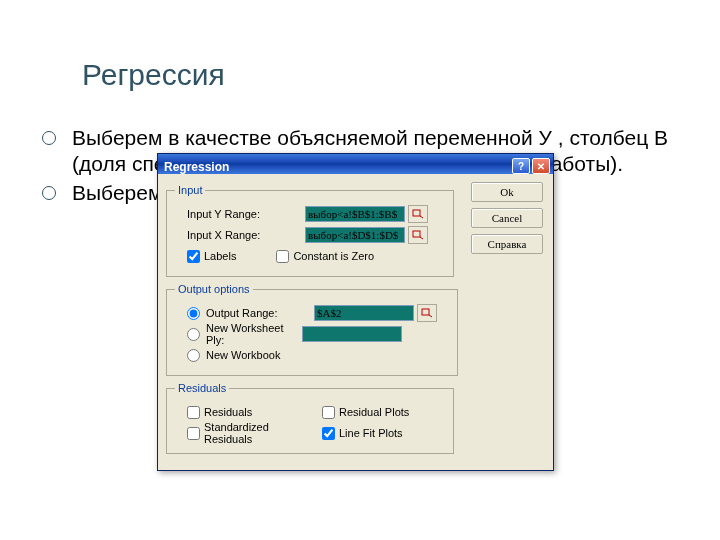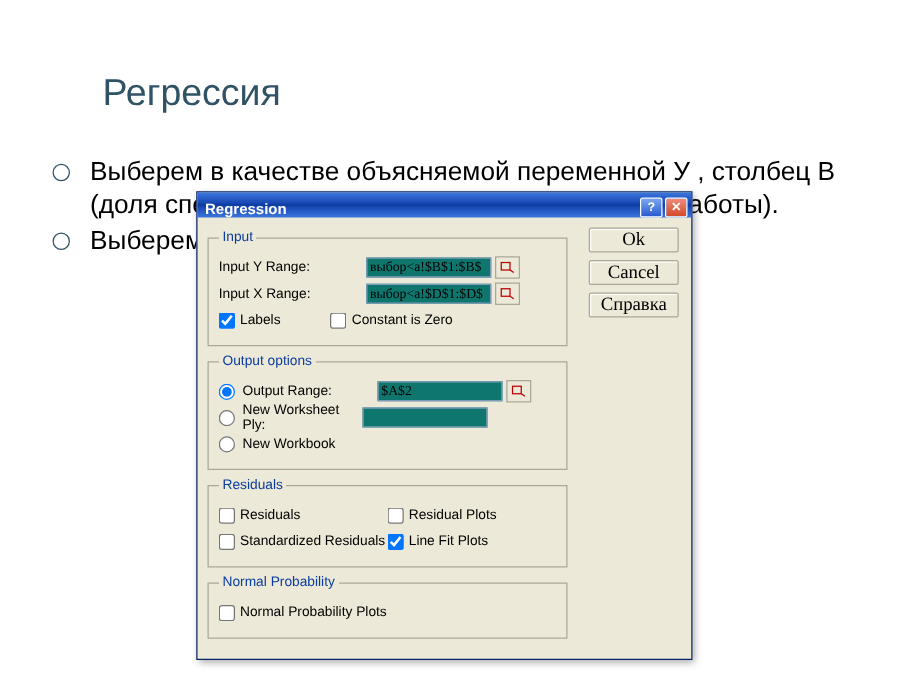--- a/index.html
+++ b/index.html
@@ -13,28 +13,28 @@
   .dlg{position:absolute;left:157px;top:153px;width:395px;background:#ece9d8;border:1px solid #0a246a;box-shadow:2px 2px 6px rgba(0,0,0,.35);font-family:Tahoma,Arial,sans-serif;font-size:11px;color:#000}
   .titlebar{height:20px;display:flex;align-items:flex-end;padding:0 3px 0 6px;color:#fff;font-weight:bold;
     background:linear-gradient(#3b77dd,#1b49b5 40%,#0a3ca0 50%,#1b49b5 60%,#3b77dd);font-size:12px}
   .titlebar .spacer{flex:1}
   .tbtn{width:18px;height:16px;margin-left:2px;border:1px solid #fff;border-radius:2px;display:flex;align-items:center;justify-content:center;font-size:10px;font-weight:bold;box-sizing:border-box}
   .tbtn.help{background:linear-gradient(#7ba7ef,#2a5bcf);color:#fff}
   .tbtn.close{background:linear-gradient(#f08a7a,#d24b2a);color:#fff}
   .body{padding:6px 8px 10px 8px;position:relative}
   fieldset{border:1px solid #aca899;margin:4px 0 6px 0;padding:6px 8px 8px 8px}
   legend{color:#0a3ca0;padding:0 3px;font-size:11px}
-  .row{display:flex;align-items:center;margin:3px 0;height:18px}
+  .row{display:flex;align-items:center;margin:3px 12px;height:18px}
   .lbl{width:118px}
   .tinput{width:100px;height:16px;border:1px solid #7f9db9;background:#0f766e;font-family:Tahoma;font-size:11px;padding:0 2px;box-sizing:border-box}
   .refbtn{width:18px;height:16px;margin-left:3px;border:1px solid #aca899;background:#ece9d8;display:flex;align-items:center;justify-content:center;position:relative}
   .refbtn svg{display:block}
   .chk,.rad{margin:0 4px 0 0;vertical-align:middle}
   .btncol{position:absolute;right:10px;top:8px;width:72px}
-  .winbtn{display:block;width:72px;height:20px;margin-bottom:6px;border:1px solid #aca899;background:#ece9d8;font-family:Tahoma;font-size:15px;border-radius:2px;box-shadow:inset 1px 1px 0 #fff}
+  .winbtn{display:block;width:72px;height:20px;margin-bottom:6px;border:1px solid #aca899;background:#ece9d8;font-family:Tahoma;font-size:11px;border-radius:2px;box-shadow:inset 1px 1px 0 #fff}
   .twocol{display:flex}
   .twocol>div{flex:1}
   .smallnum{width:34px;height:16px;border:1px solid #7f9db9;background:#fff;font-family:Tahoma;font-size:11px;padding:0 2px;box-sizing:border-box;margin:0 4px}
   .inputarea{width:288px}
   .radiolabel{margin-left:2px}
 </style>
 </head>
 <body>
 
 <div class="slide">
@@ -140,23 +140,16 @@
                   <span>Residual Plots</span>
                 </div>
             <div class="row">
                   <input type="checkbox" class="chk" checked="" style="">
                   <span>Line Fit Plots</span>
                 </div>
           </div>
         </div>
       </fieldset>
 
-      <fieldset>
-        <legend>Normal Probability</legend>
-        <div class="row">
-              <input type="checkbox" class="chk" style="">
-              <span>Normal Probability Plots</span>
-            </div>
-      </fieldset>
       </div>
     </div>
   </div>
 </div>
 
 </body></html>

